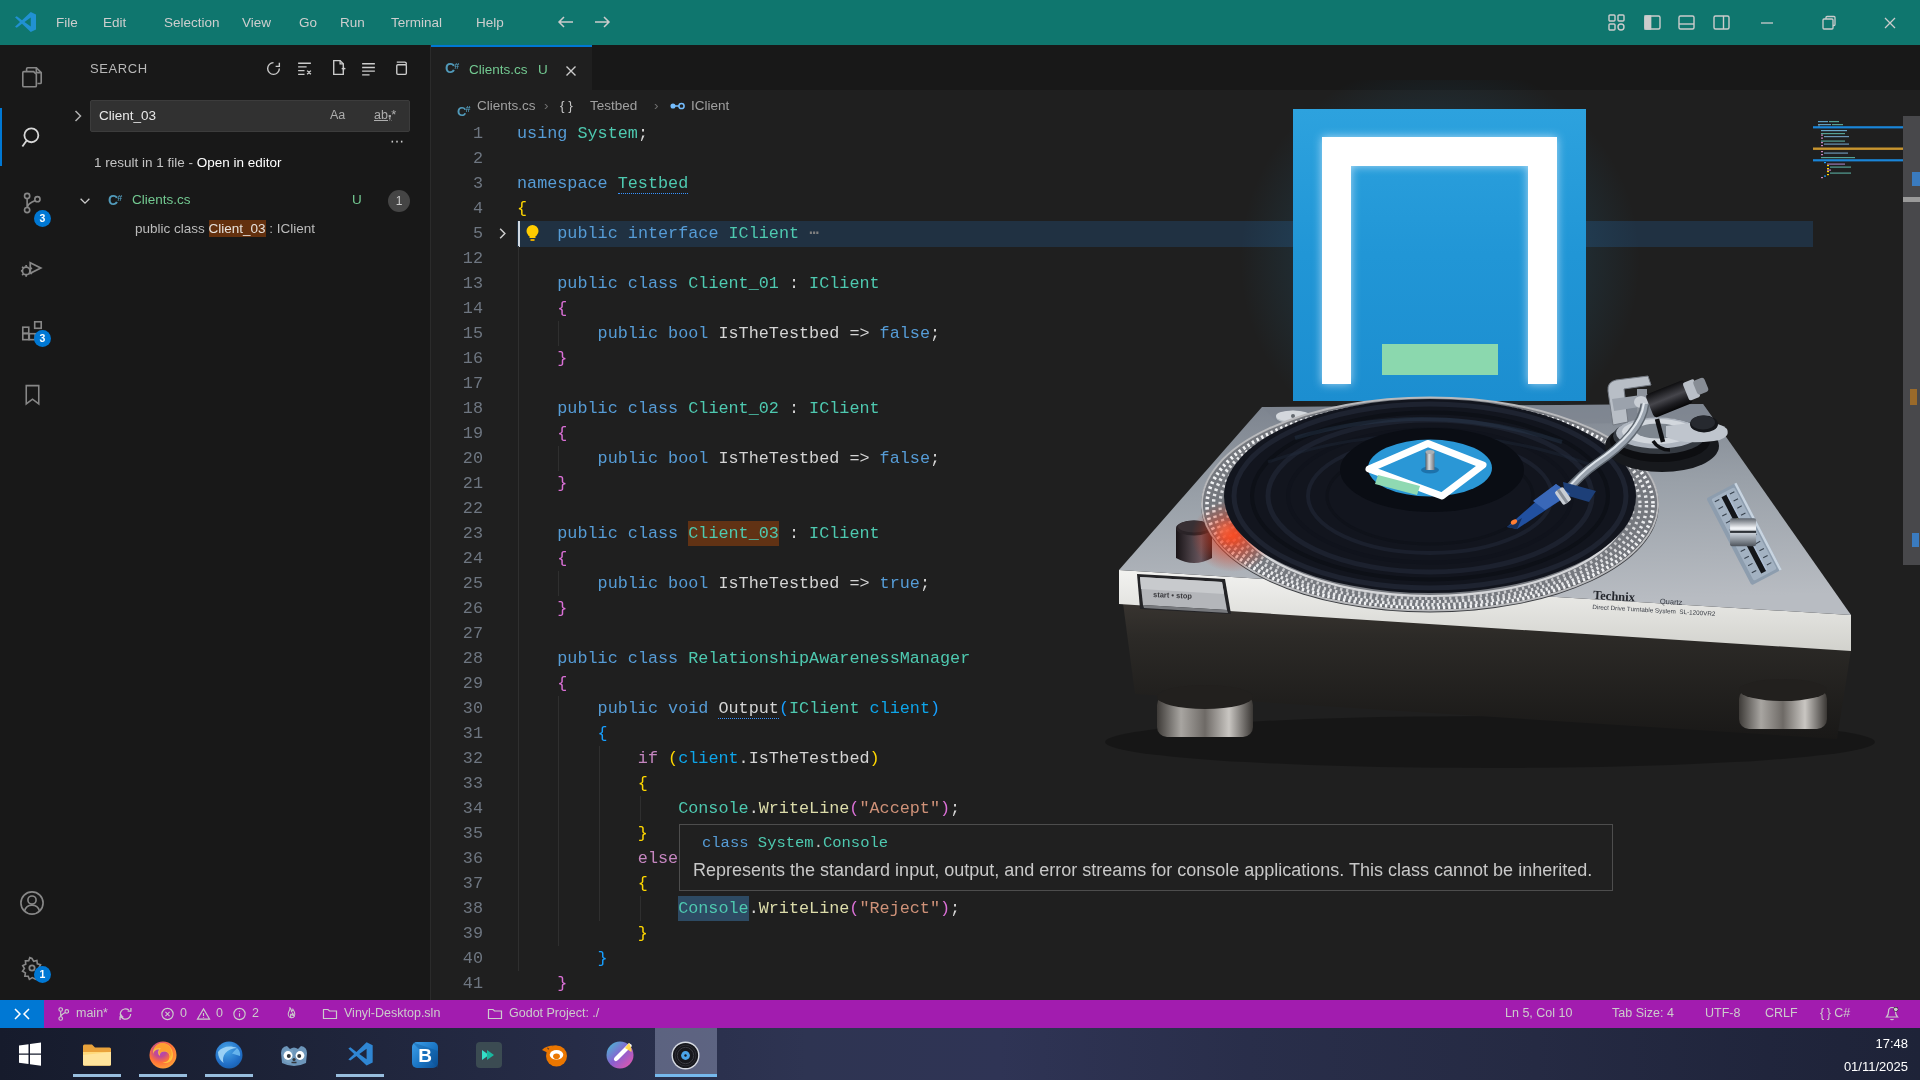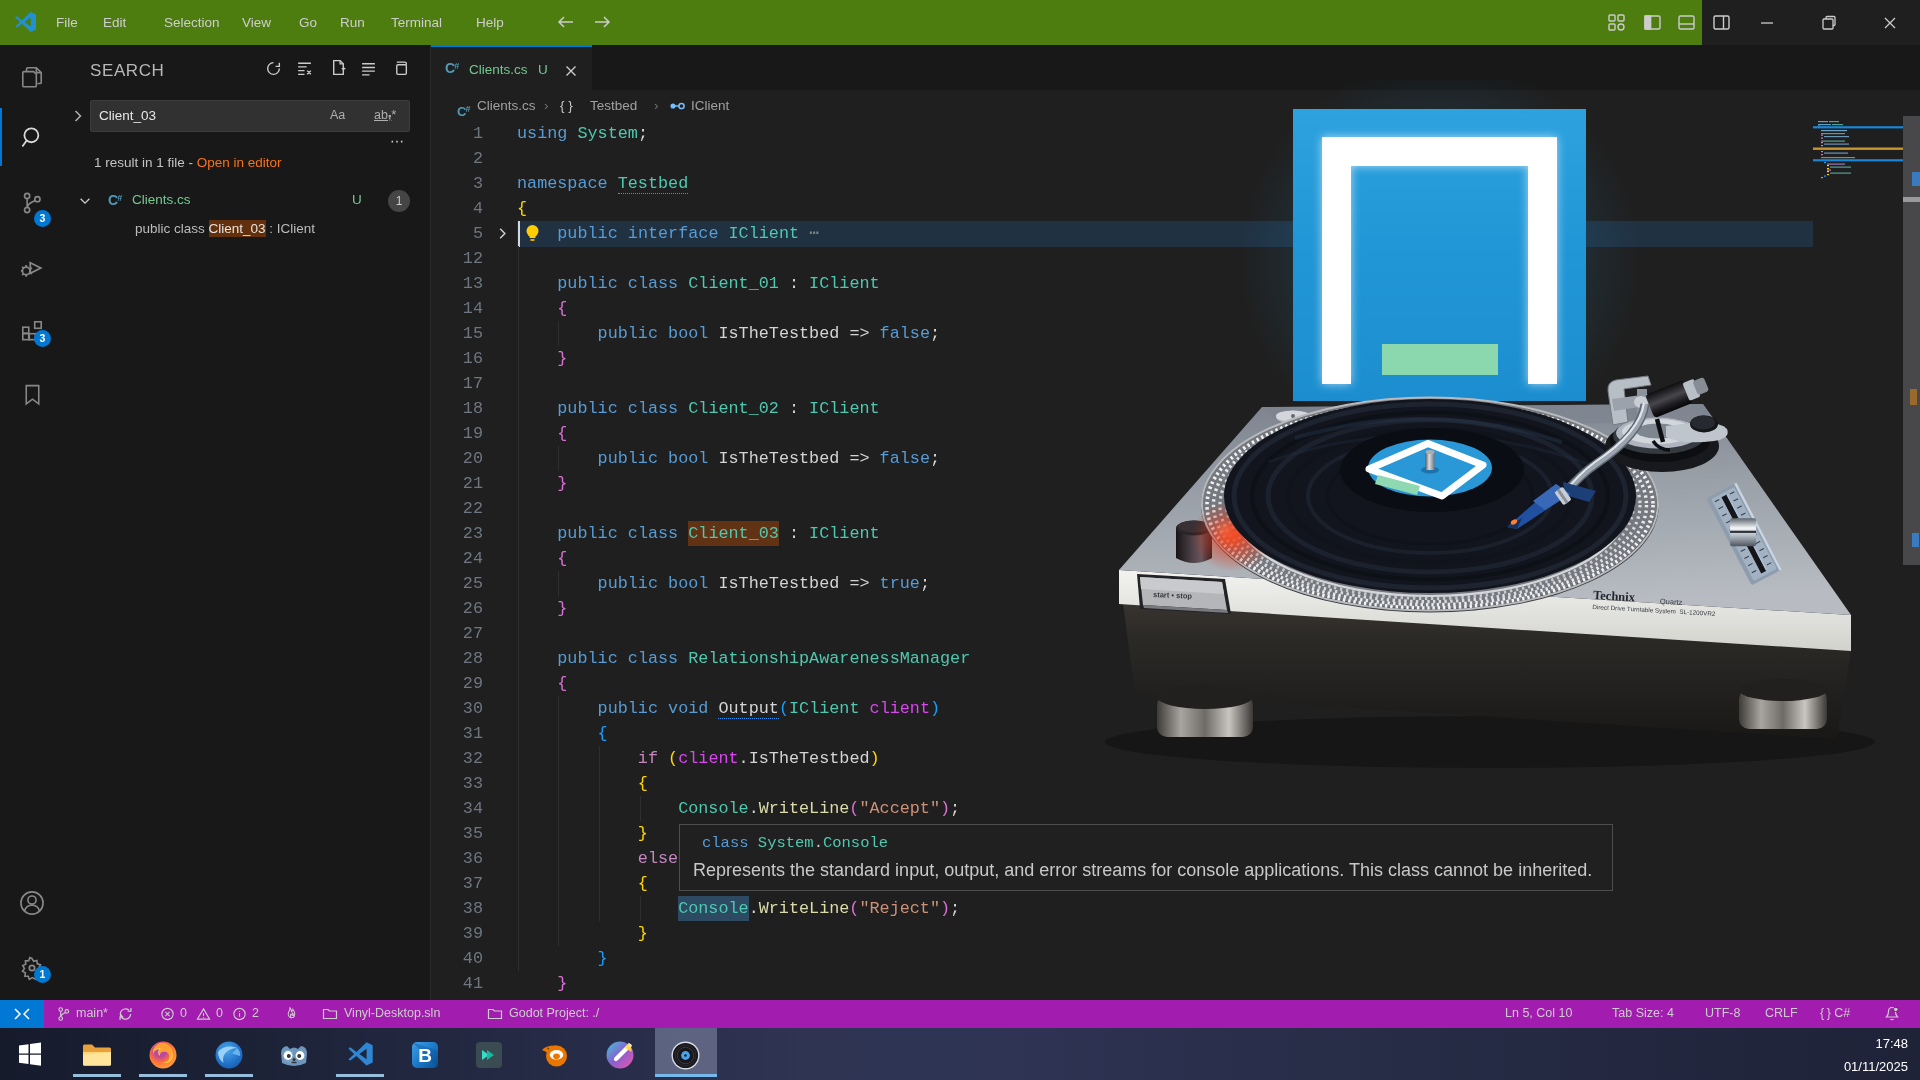--- a/index.html
+++ b/index.html
@@ -1,30 +1,30 @@
 <!DOCTYPE html>
 <html><head>
 <meta charset="utf-8">
 <style>
 html,body{margin:0;padding:0;width:1920px;height:1080px;overflow:hidden;background:#1f1f1f;
 font-family:"Liberation Sans",sans-serif;}
 *{box-sizing:border-box}
 .abs{position:absolute}
-#titlebar{position:absolute;left:0;top:0;width:1702px;height:45px;background:#4d7c0f;color:#cccccc;font-size:13.5px}
+#titlebar{position:absolute;left:0;top:0;width:1920px;height:45px;background:#0f766e;color:#cccccc;font-size:13.5px}
 .menu{position:absolute;top:0;height:45px;line-height:45px;color:#cecece}
 #cmdcenter{position:absolute;left:628px;top:7px;width:730px;height:30px;background:#2a2a2a;border:1px solid #46464a;border-radius:7px;color:#9a9a9a;font-size:13px;text-align:center;line-height:28px}
 #activitybar{position:absolute;left:0;top:45px;width:66px;height:955px;background:#181818}
 #sidebar{position:absolute;left:66px;top:45px;width:365px;height:955px;background:#181818;border-right:1px solid #2b2b2b;color:#cccccc}
 #tabstrip{position:absolute;left:431px;top:45px;width:1489px;height:45px;background:#181818}
 #tab1{position:absolute;left:0px;top:0px;width:161px;height:45px;background:#1f1f1f;border-top:2px solid #0078d4;color:#73c991;font-size:13.5px}
 #breadcrumb{position:absolute;left:431px;top:90px;width:1489px;height:31px;background:#1f1f1f;color:#a0a0a0;font-size:13.5px;line-height:31px}
 #editor{position:absolute;left:431px;top:121px;width:1489px;height:879px;background:#1f1f1f}
 #code{position:absolute;left:86px;top:0px;font-family:"Liberation Mono",monospace;font-size:16.8px;line-height:25px;white-space:pre;color:#d4d4d4}
 #gutter{position:absolute;left:0px;top:0px;width:52px;text-align:right;font-family:"Liberation Mono",monospace;font-size:16.8px;line-height:25px;color:#6e7681;white-space:pre}
-.kw{color:#569cd6}.ty{color:#4ec9b0}.ctrl{color:#c586c0}.var{color:#d946ef}.mth{color:#dcdcaa}.str{color:#ce9178}.b1{color:#ffd700}.b2{color:#da70d6}.b3{color:#179fff}.dim{color:#808080}
+.kw{color:#569cd6}.ty{color:#4ec9b0}.ctrl{color:#c586c0}.var{color:#0ea5e9}.mth{color:#dcdcaa}.str{color:#ce9178}.b1{color:#ffd700}.b2{color:#da70d6}.b3{color:#179fff}.dim{color:#808080}
 #statusbar{position:absolute;left:0;top:1000px;width:1920px;height:28px;background:#a21caf;color:#cccccc;font-size:12.5px}
 #taskbar{position:absolute;left:0;top:1028px;width:1920px;height:52px;background:linear-gradient(90deg,#161b2c 0%,#1d2338 15%,#262c47 30%,#2e3452 42%,#2f3455 52%,#292e4a 65%,#252a43 80%,#20253c 92%,#1e2338 100%)}
 .tooltip{position:absolute;left:679px;top:824px;width:934px;height:67px;background:#202020;border:1px solid #4d4d4d;color:#cccccc}
 .badge{width:17px;height:17px;border-radius:9px;background:#0078d4;color:#fff;font-size:10.5px;text-align:center;line-height:17px;font-weight:bold}
 .csicon{font-size:14px;font-weight:bold;color:#519aba;font-family:"Liberation Sans",sans-serif}
 .csicon span{font-size:9px;vertical-align:4px;margin-left:-1px}
 </style>
 </head>
 <body>
 <div id="titlebar">
@@ -113,21 +113,21 @@
       <circle cx="12" cy="9.5" r="3.5"></circle>
       <path d="M5.5 19 C6.5 15.5 9 13.8 12 13.8 C15 13.8 17.5 15.5 18.5 19"></path>
     </svg>
  <svg class="abs" style="left:18px;top:909px" width="28" height="28" viewBox="0 0 24 24" fill="none" stroke="#878787" stroke-width="1.5">
       <circle cx="12" cy="12" r="2.3"></circle>
       <path d="M12 3.2 L13.6 5.8 L16.6 5 L17 8.1 L20 9 L18.6 11.8 L20.6 14.2 L18.1 16.1 L19 19.1 L15.9 19.4 L15.1 22.4 L12.3 21 L9.6 22.6 L8.5 19.7 L5.4 19.7 L5.9 16.6 L3.2 15 L5 12.5 L3.4 9.8 L6.2 8.5 L5.9 5.4 L9 5.3 L10 2.4 Z" transform="scale(0.92) translate(1,1)"></path>
     </svg>
  <div class="abs badge" style="left:34px;top:921px">1</div>
 </div>
 <div id="sidebar">
- <div class="abs" style="left:24px;top:16px;font-size:17px;letter-spacing:.6px;color:#b8b8b8">SEARCH</div>
+ <div class="abs" style="left:24px;top:16px;font-size:13px;letter-spacing:.6px;color:#b8b8b8">SEARCH</div>
  <svg class="abs" style="left:199px;top:15px" width="17" height="17" viewBox="0 0 16 16" fill="none" stroke="#cccccc" stroke-width="1.3">
       <path d="M13.5 8 A5.5 5.5 0 1 1 8 2.5 M13.5 2.5 V6 H10"></path>
     </svg>
  <svg class="abs" style="left:230px;top:15px" width="17" height="17" viewBox="0 0 16 16" fill="none" stroke="#cccccc" stroke-width="1.3">
       <path d="M2 3 H14 M2 6.5 H10 M2 10 H8 M2 13.5 H8 M10.5 10 L14 13.5 M14 10 L10.5 13.5"></path>
     </svg>
  <svg class="abs" style="left:264px;top:14px" width="17" height="17" viewBox="0 0 16 16" fill="none" stroke="#cccccc" stroke-width="1.3">
       <path d="M3.5 1.5 H9.5 L12.5 4.5 V14.5 H3.5 Z"></path>
       <path d="M9.5 1.5 V4.5 H12.5 M11 9 H14.5 M12.75 7.25 V10.75" stroke-width="1.2"></path>
     </svg>
@@ -140,21 +140,21 @@
     </svg>
  <svg class="abs" style="left:4px;top:63px" width="16" height="16" viewBox="0 0 16 16" fill="none" stroke="#b0b0b0" stroke-width="1.5">
       <path d="M5.5 3 L10.5 8 L5.5 13"></path>
     </svg>
  <div class="abs" style="left:24px;top:55px;width:320px;height:32px;background:#313131;border:1px solid #3c3c3c;border-radius:2px"></div>
  <div class="abs" style="left:33px;top:63px;font-size:13.5px;color:#e8e8e8">Client_03</div>
  <div class="abs" style="left:264px;top:63px;font-size:12.5px;color:#aeaeae">Aa</div>
  <div class="abs" style="left:308px;top:63px;font-size:12.5px;color:#aeaeae;text-decoration:underline">ab,</div>
  <div class="abs" style="left:322px;top:62px;font-size:13px;color:#aeaeae"><span style="font-size:9px">▪</span>*</div>
  <div class="abs" style="left:324px;top:88px;font-size:14px;color:#cccccc;letter-spacing:1px">⋯</div>
- <div class="abs" style="left:28px;top:110px;font-size:13.5px;color:#c3c3c3">1 result in 1 file - <span style="color:#f97316">Open in editor</span></div>
+ <div class="abs" style="left:28px;top:110px;font-size:13.5px;color:#c3c3c3">1 result in 1 file - <span style="color:#ffffff">Open in editor</span></div>
  <svg class="abs" style="left:12px;top:149px" width="14" height="14" viewBox="0 0 16 16" fill="none" stroke="#cccccc" stroke-width="1.5">
       <path d="M3 5.5 L8 10.5 L13 5.5"></path>
     </svg>
  <div class="abs csicon" style="left:42px;top:147px">C<span>#</span></div>
  <div class="abs" style="left:66px;top:147px;font-size:13.5px;color:#73c991">Clients.cs</div>
  <div class="abs" style="left:286px;top:147px;font-size:13.5px;color:#73c991">U</div>
  <div class="abs" style="left:322px;top:145px;width:22px;height:22px;border-radius:11px;background:#454545;color:#cccccc;font-size:12px;text-align:center;line-height:22px">1</div>
  <div class="abs" style="left:69px;top:176px;font-size:13.5px;color:#bbbbbb">public class <span style="background:#63300e;color:#e6e2de;padding:1px 0">Client_03</span> : IClient</div>
 </div>
 <div id="tabstrip">

